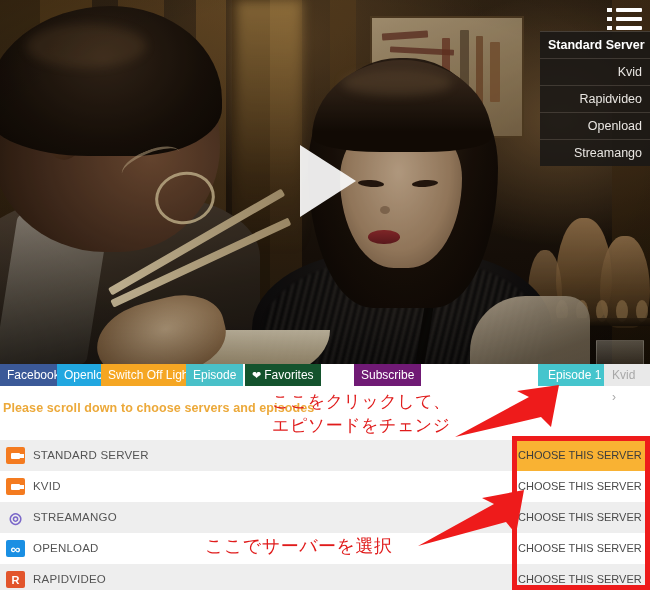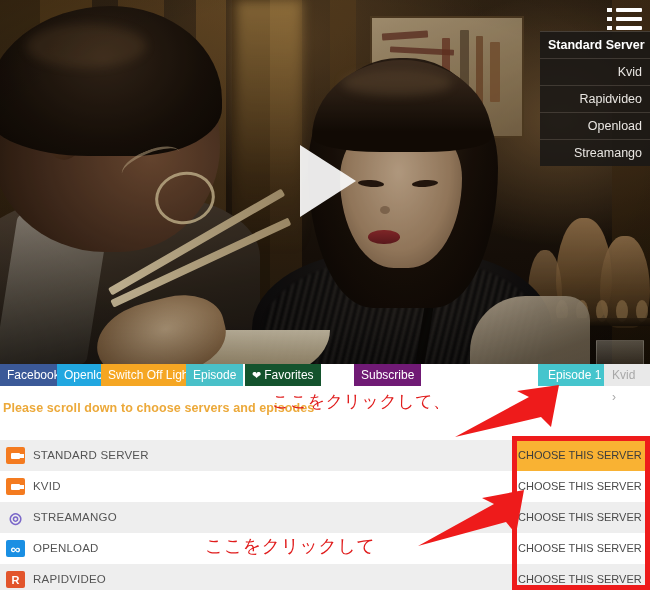--- a/index.html
+++ b/index.html
@@ -460,21 +460,22 @@
       <span class="ico rv">R</span>
       <span class="rowlabel">RAPIDVIDEO</span>
       <span class="choose">CHOOSE THIS SERVER</span>
     </div>
 
   </div>
 
   <div class="redbox"></div>
 
   <div class="jp jp1">ここをクリックして、</div>
-  <div class="jp jp3">ここをクリックして</div>
+  <div class="jp jp2">エピソードをチェンジ</div>
+  <div class="jp jp3">ここでサーバーを選択</div>
 
   <svg class="arrow a1" viewBox="0 0 110 55">
     <polygon points="0,52 74,12 62,6 104,0 96,42 86,32" fill="#ee1b1b"></polygon>
   </svg>
   <svg class="arrow a2" viewBox="0 0 110 62">
     <polygon points="0,58 76,16 64,10 106,2 98,46 88,34" fill="#ee1b1b"></polygon>
   </svg>
 
 </div>
 

